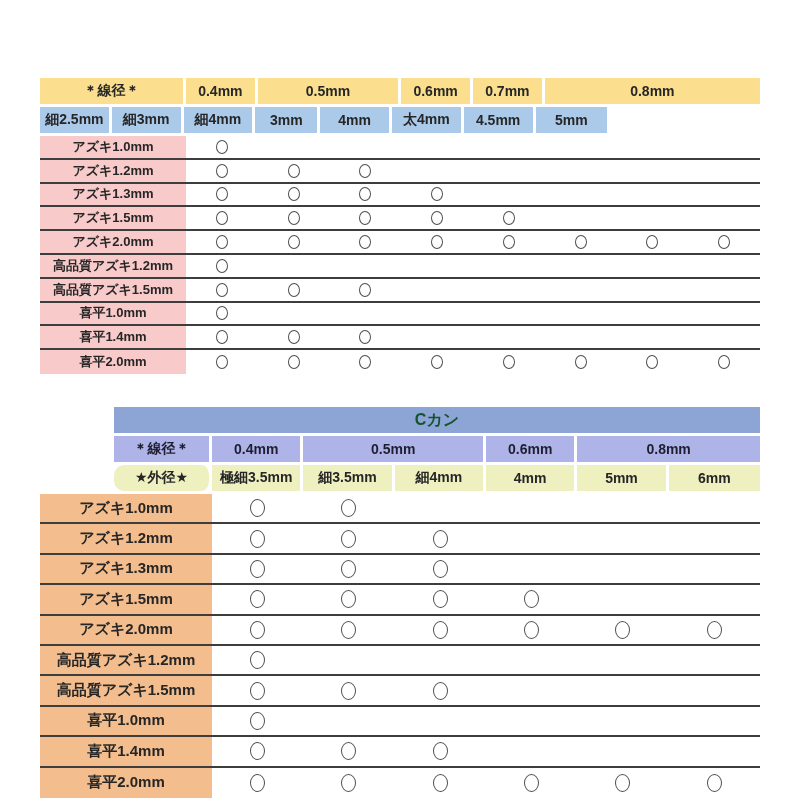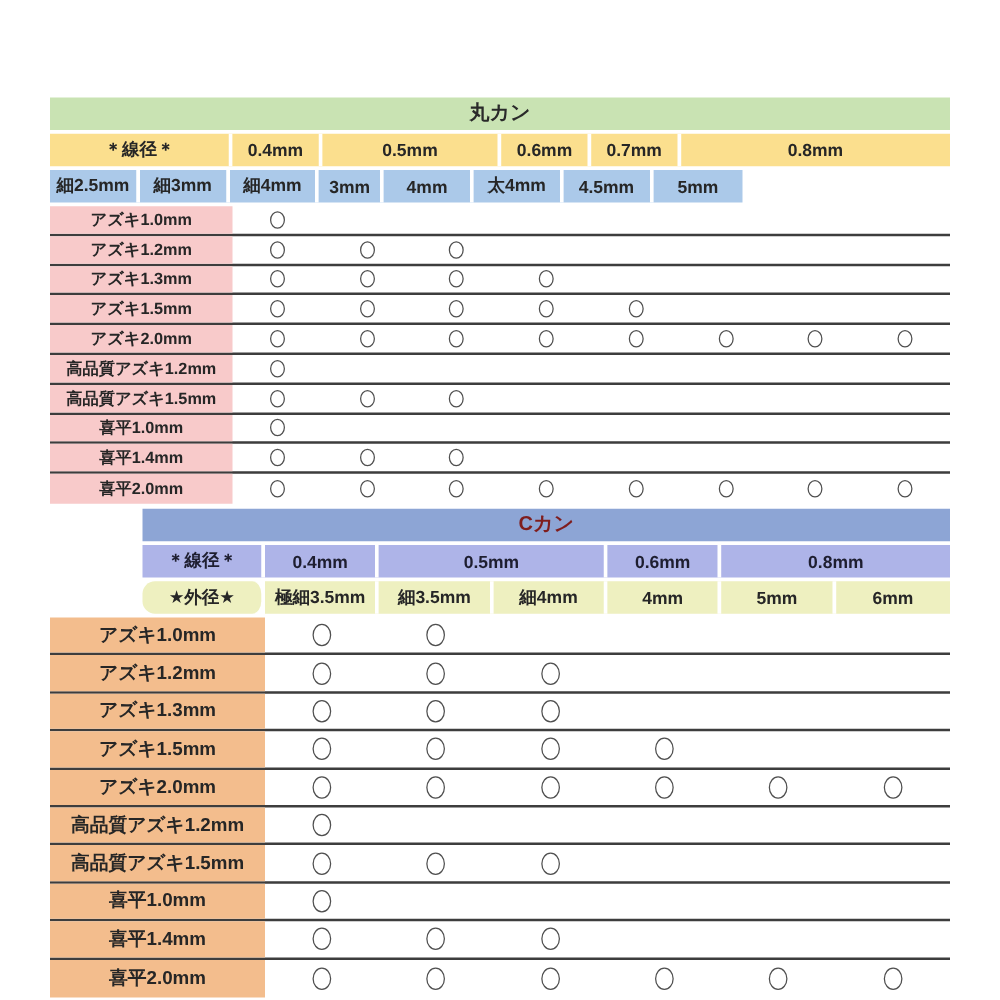--- a/index.html
+++ b/index.html
@@ -28,21 +28,21 @@
   .table { position:absolute; left:40px; width:720px; }
   .table-maru { top:78px; }
   .table-c   { top:407px; }
 
   .bar {
     height:26px; line-height:26px; text-align:center;
     font-weight:bold; font-size:16px; color:#2a2a2a;
     margin-bottom:3px;
   }
   .bar-maru { background:var(--maru-bar-bg,#c9e3b3); width:720px; }
-  .bar-c    { background:var(--c-bar-bg,#8da5d5); width:646px; margin-left:74px; color:#7f1d1d; }
+  .bar-c    { background:var(--c-bar-bg,#8da5d5); width:646px; margin-left:74px; color:#14532d; }
 
   .hrow { display:flex; height:26px; margin-bottom:3px; }
   .table-c .hrow { width:646px; margin-left:74px; }
   .hcell {
     box-sizing:border-box; border-right:3px solid #ffffff;
     display:flex; align-items:center; justify-content:center;
     font-weight:bold; font-size:14px; white-space:nowrap; overflow:hidden;
   }
   .hcell:last-child { border-right:none; }
   .wire-maru  .hcell { background:var(--maru-wire-bg,#fbdf8e); }
@@ -72,34 +72,33 @@
   .table-maru .mark { width:12px; height:14px; }
   .table-c    .mark { width:15px; height:18px; border-width:1.8px; }
 </style>
 </head>
 <body>
 
 <div class="page">
 
 
   <div class="table table-maru">
-    <div class="bar bar-maru">丸カン</div>
     <div class="hrow wire-maru" id="maru-wire-row">
         <div class="hcell" style="width: 146px;">＊線径＊</div>
         <div class="hcell" style="width: 71.75px;">0.4mm</div>
         <div class="hcell" style="width: 143.5px;">0.5mm</div>
         <div class="hcell" style="width: 71.75px;">0.6mm</div>
         <div class="hcell" style="width: 71.75px;">0.7mm</div>
         <div class="hcell" style="width: 215.25px;">0.8mm</div>
       </div>
     <div class="hrow outer-maru" id="maru-outer-row">
         <div class="hcell" style="width: 71.75px;">細2.5mm</div>
         <div class="hcell" style="width: 71.75px;">細3mm</div>
         <div class="hcell" style="width: 71.75px;">細4mm</div>
-        <div class="hcell" style="width: 52px;">3mm</div>
+        <div class="hcell" style="width: 65px;">3mm</div>
         <div class="hcell" style="width: 71.75px;">4mm</div>
         <div class="hcell" style="width: 71.75px; text-align: right;">太4mm</div>
         <div class="hcell" style="width: 71.75px;">4.5mm</div>
         <div class="hcell" style="width: 71.75px;">5mm</div>
       </div>
     <div class="tbody" id="maru-body">
         <div class="drow" style="height: 23.8px;">
           <div class="dlabel" style="width: 146px;">アズキ1.0mm</div>
           <div class="dcell" style="width: 71.75px;">
             <span class="mark"></span>

